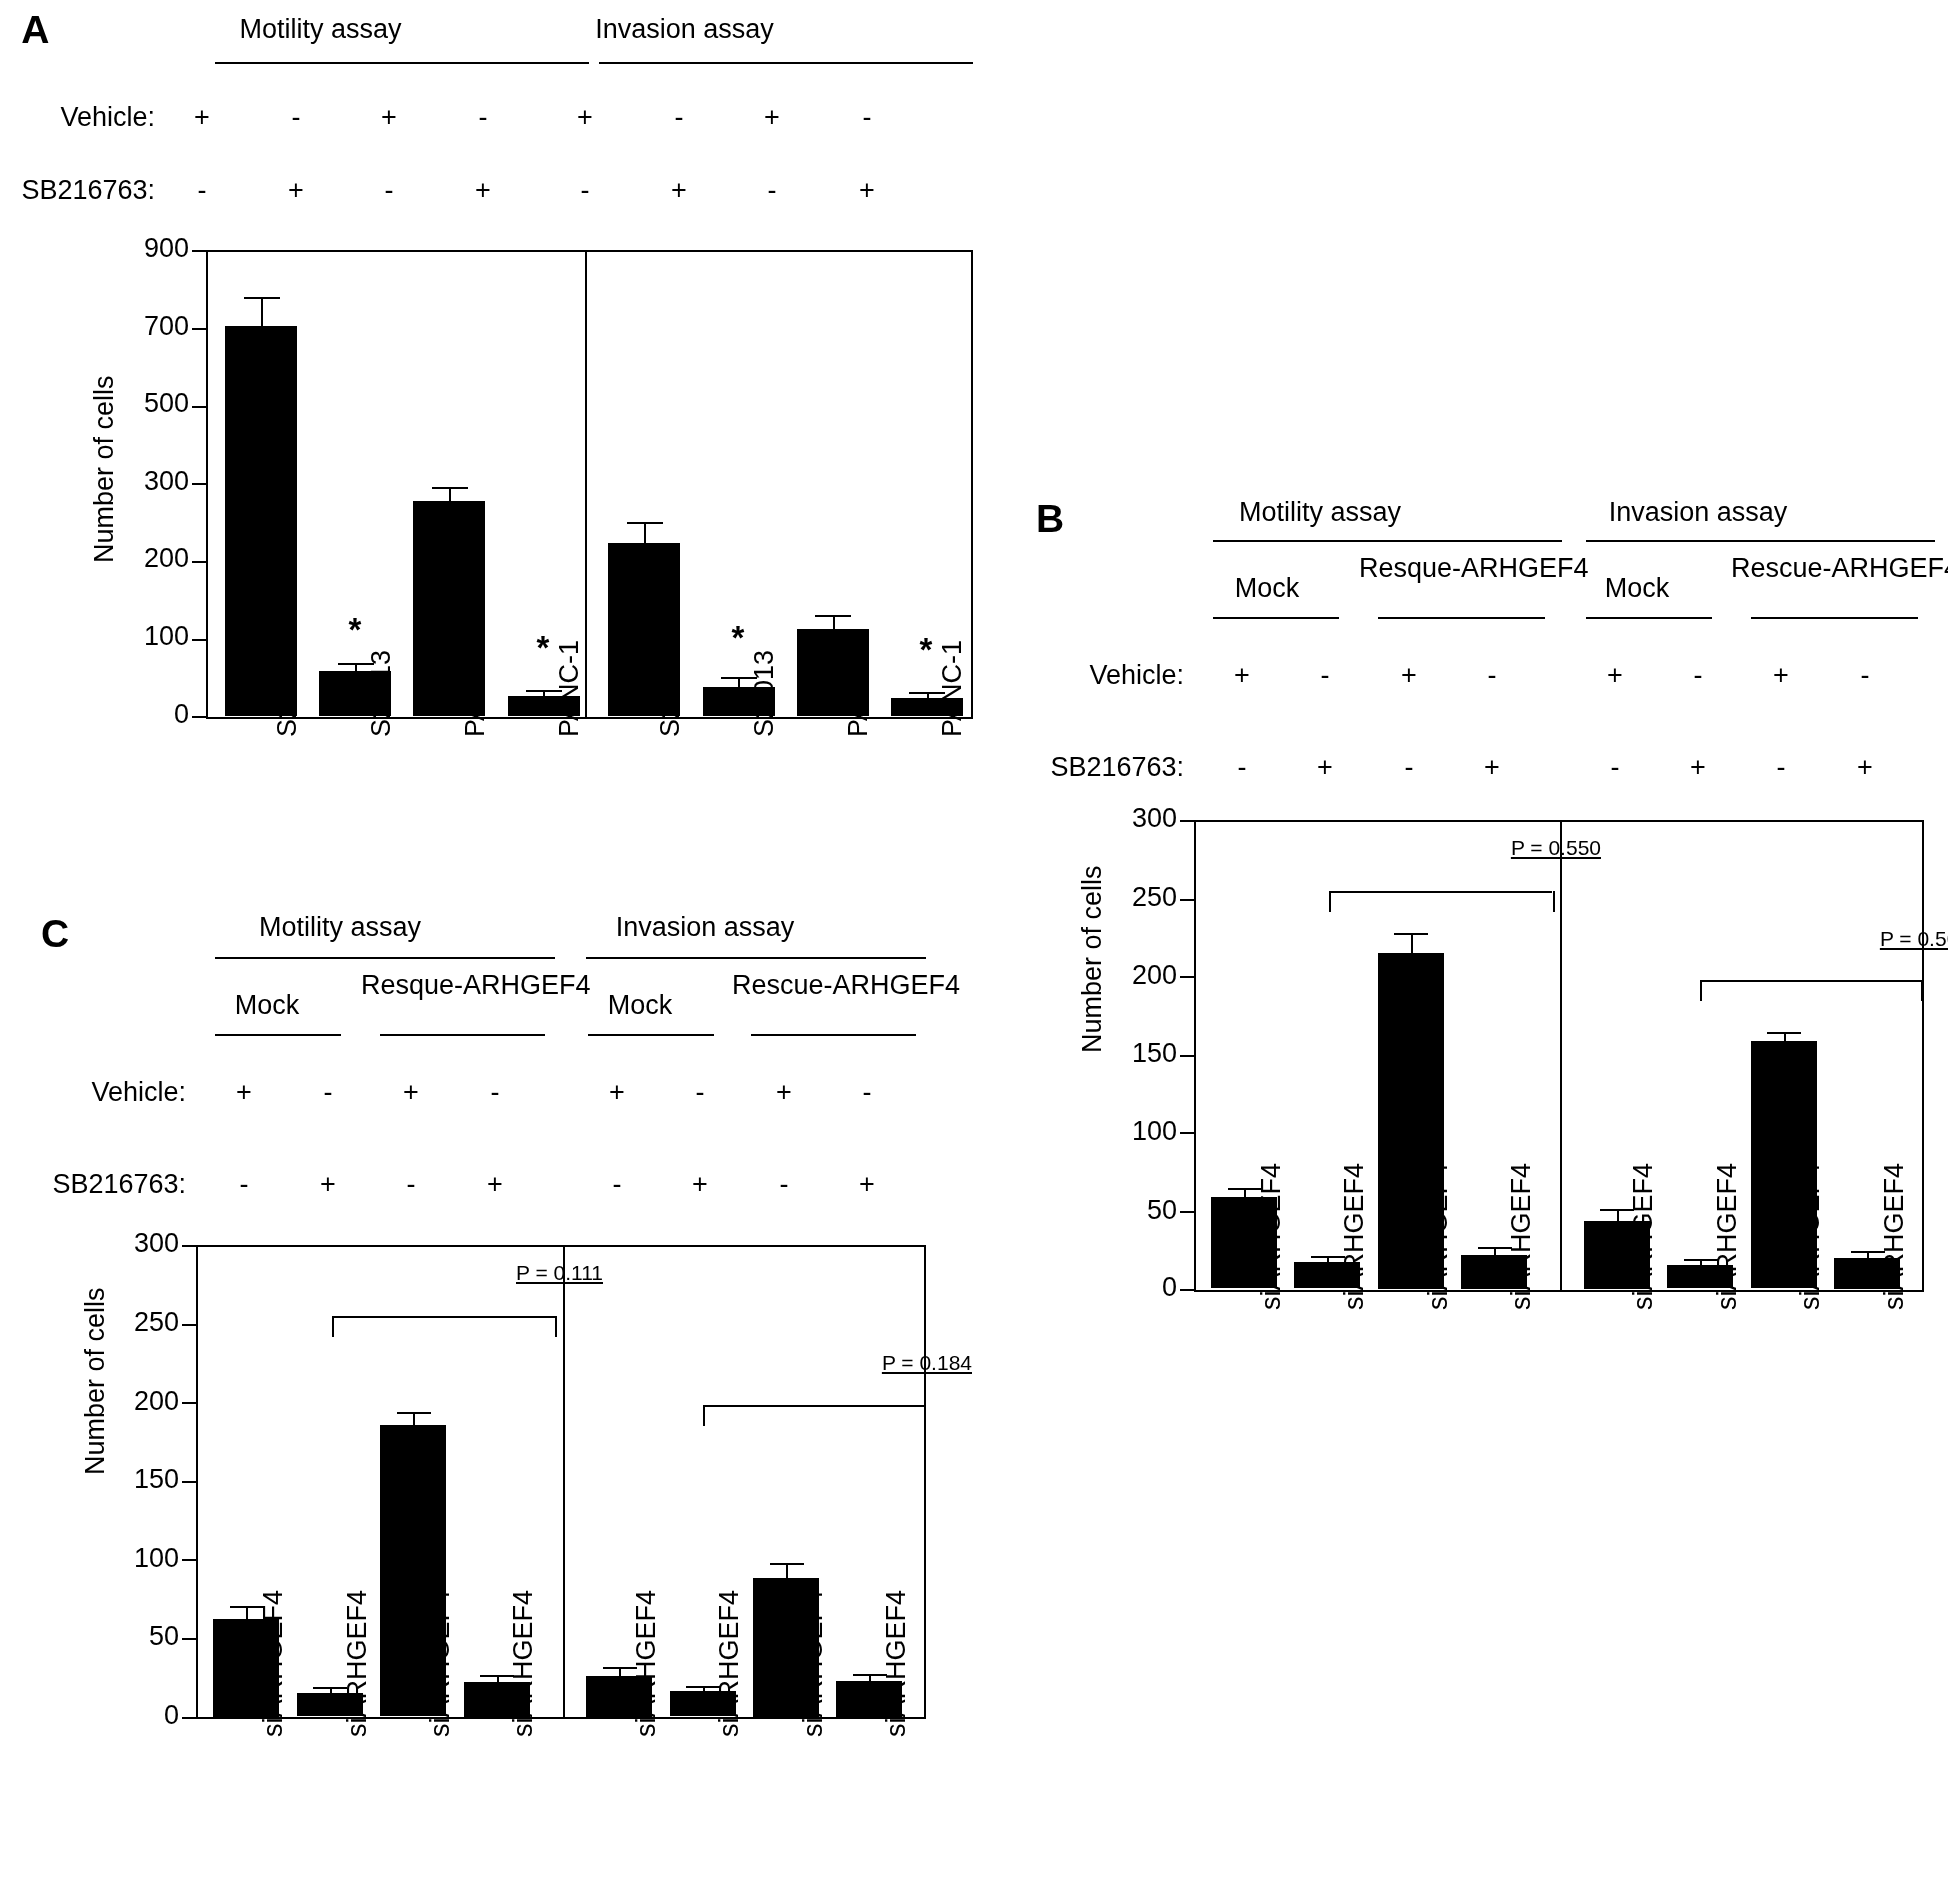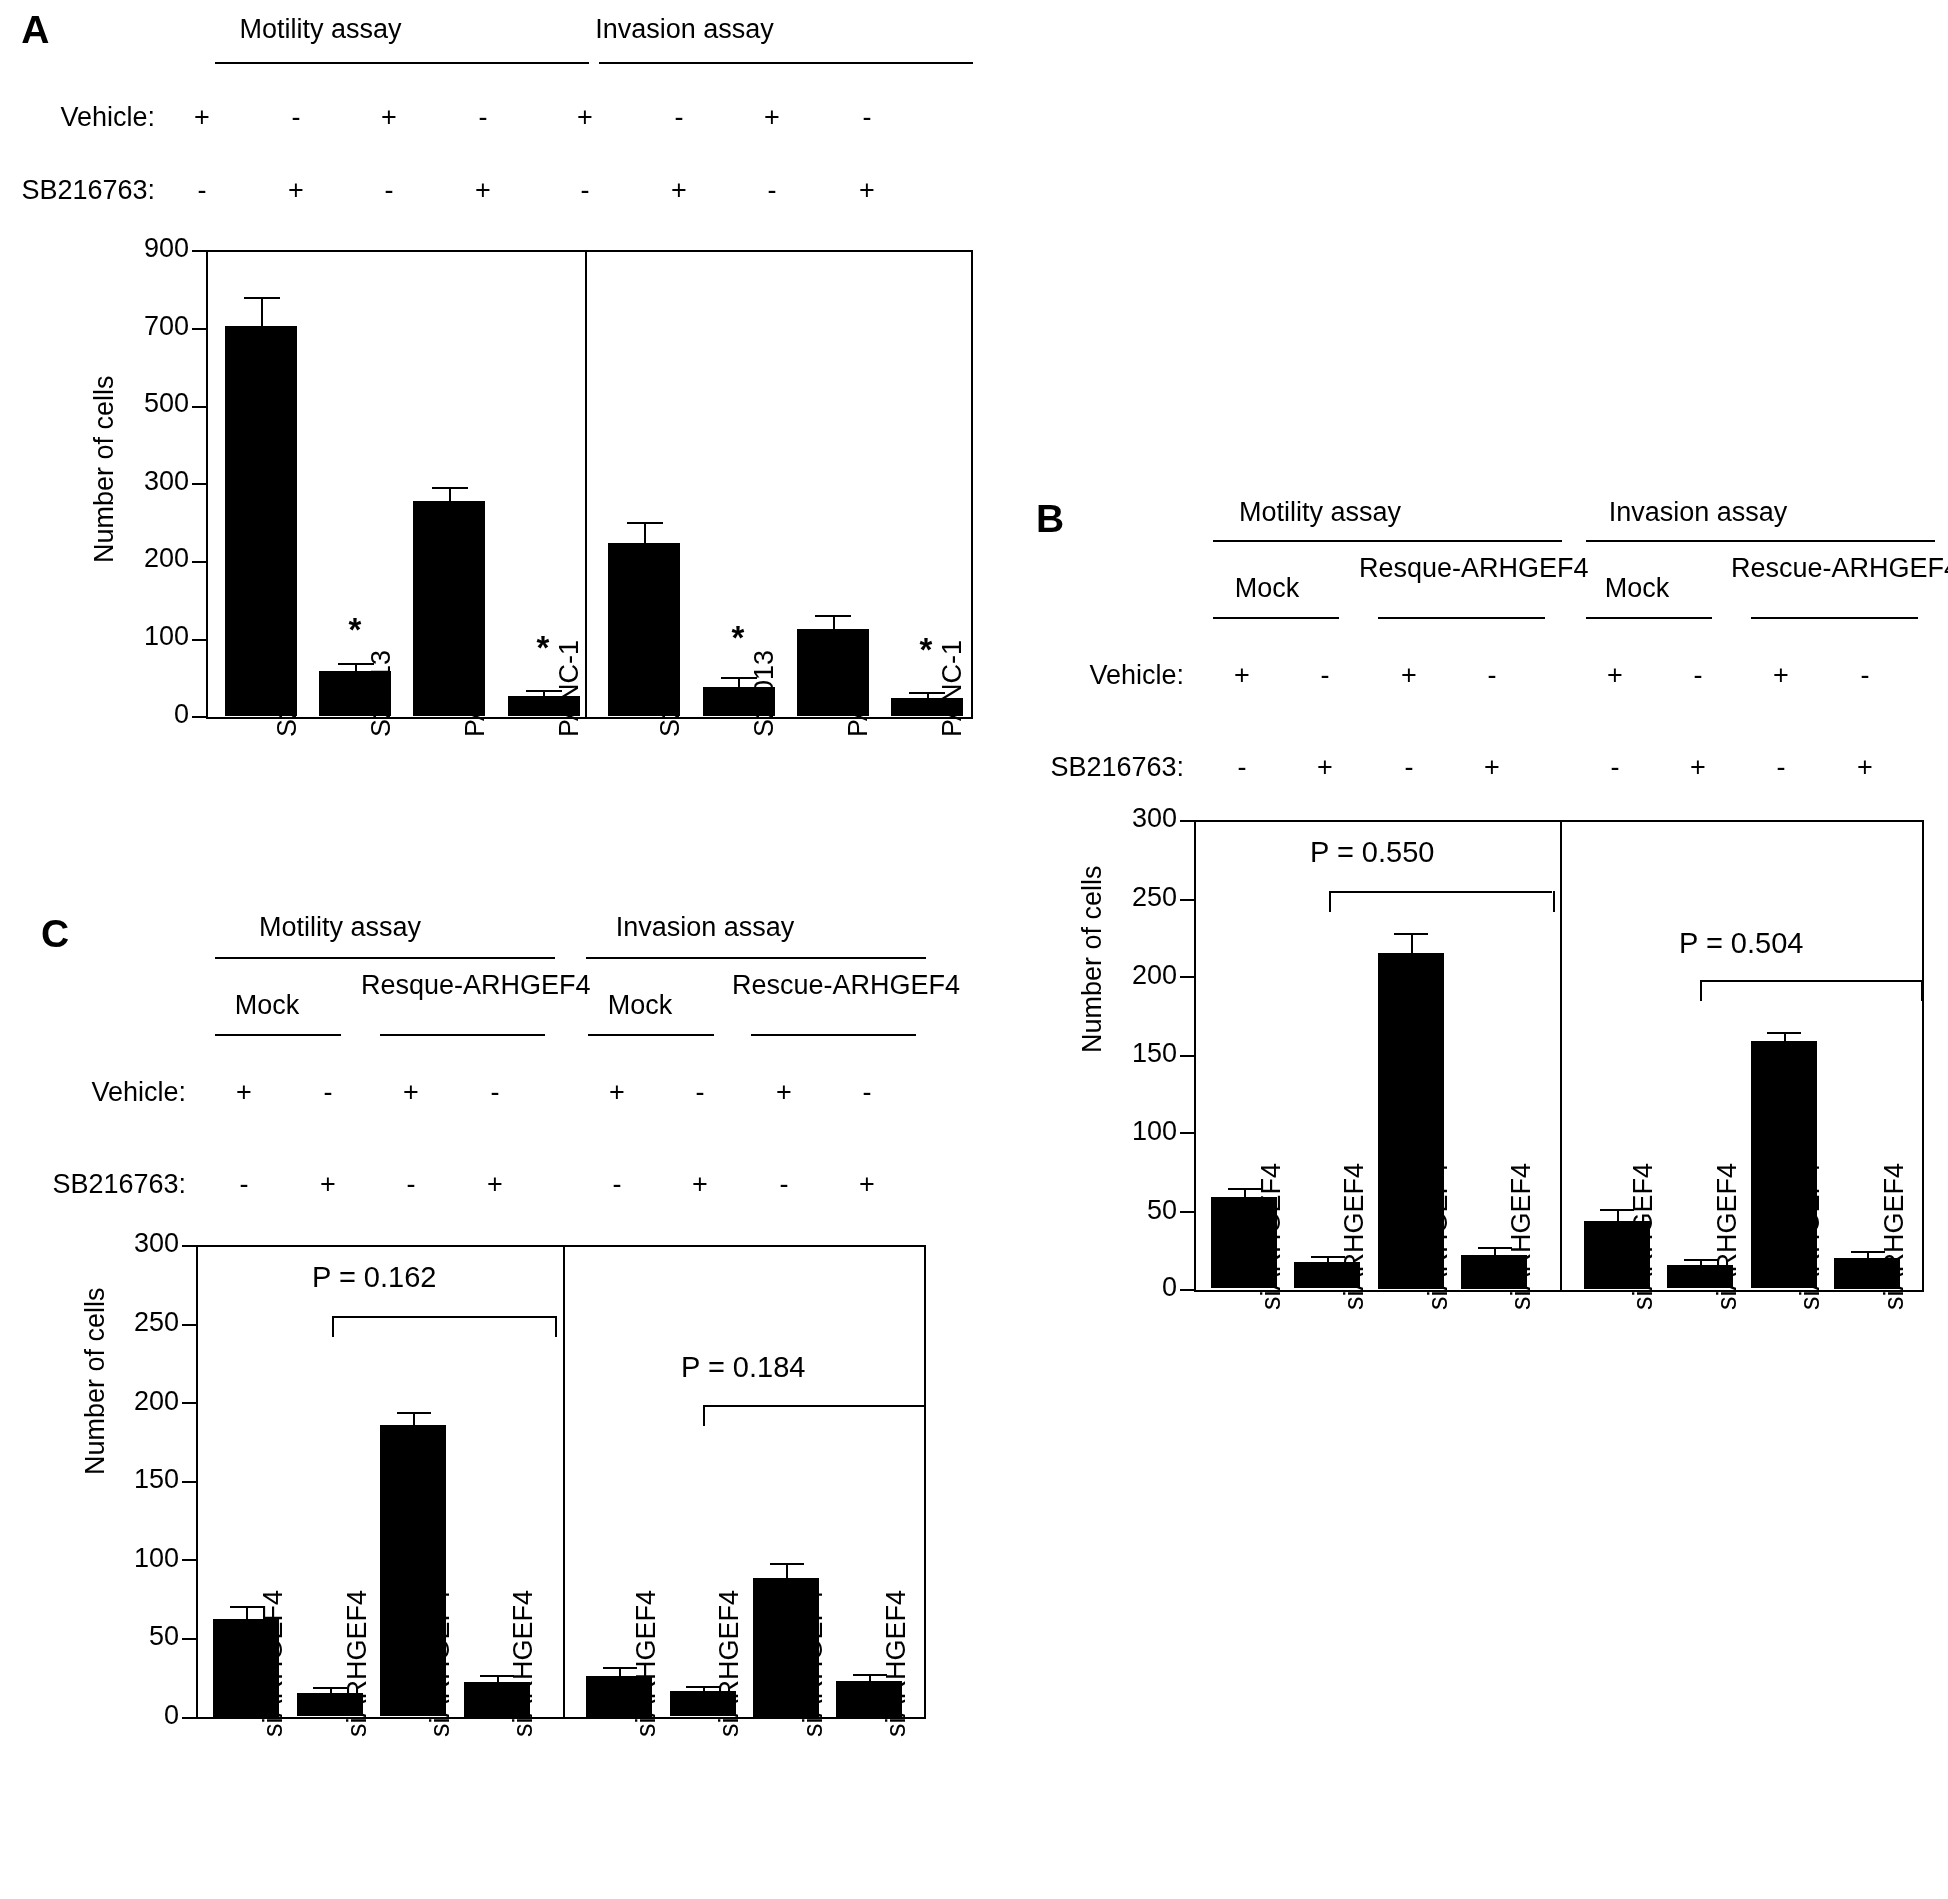--- a/index.html
+++ b/index.html
@@ -92,23 +92,24 @@
     transform: rotate(-90deg);
   }
   .star {
     position: absolute;
     font-size: 33px;
     font-weight: bold;
     text-align: center;
   }
   .pval {
     position: absolute;
-    font-size: 29px;
-    white-space: nowrap;
-    text-align: left;
+    font-size: 21px;
+    white-space: nowrap;
+    text-align: right;
+    text-decoration: underline;
   }
   .brk-h {
     position: absolute;
     border-top: 2.9px solid #000;
   }
   .brk-v {
     position: absolute;
     border-left: 2.9px solid #000;
   }
 </style>
@@ -402,21 +403,21 @@
   <div class="tickmark" style="left:182px; top:1324px; width:15.5px;"></div>
   <div class="tickmark" style="left:182px; top:1402px; width:15.5px;"></div>
   <div class="tickmark" style="left:182px; top:1481px; width:15.5px;"></div>
   <div class="tickmark" style="left:182px; top:1559px; width:15.5px;"></div>
   <div class="tickmark" style="left:182px; top:1638px; width:15.5px;"></div>
   <div class="tickmark" style="left:182px; top:1717px; width:15.5px;"></div>
 
   <div class="plotbox" style="left:196px; top:1245px; width:730px; height:474px;"></div>
   <div class="divider" style="left:563px; top:1245px; height:474px;"></div>
 
-  <div class="pval" style="left:312px; top:1261px; width:291px;">P = 0.162</div>
+  <div class="pval" style="left:312px; top:1261px; width:291px;">P = 0.111</div>
   <div class="brk-h" style="left:332px; top:1316px; width:223px;"></div>
   <div class="brk-v" style="left:332px; top:1316px; height:21.3px;"></div>
   <div class="brk-v" style="left:555px; top:1316px; height:21.3px;"></div>
 
   <div class="pval" style="left:681px; top:1351px; width:291px;">P = 0.184</div>
   <div class="brk-h" style="left:703px; top:1405px; width:223px;"></div>
   <div class="brk-v" style="left:703px; top:1405px; height:21.3px;"></div>
   <div class="brk-v" style="left:924px; top:1405px; height:21.3px;"></div>
 
   <div class="bar" style="left:213px; top:1619px; width:66px; height:98px;"></div>

